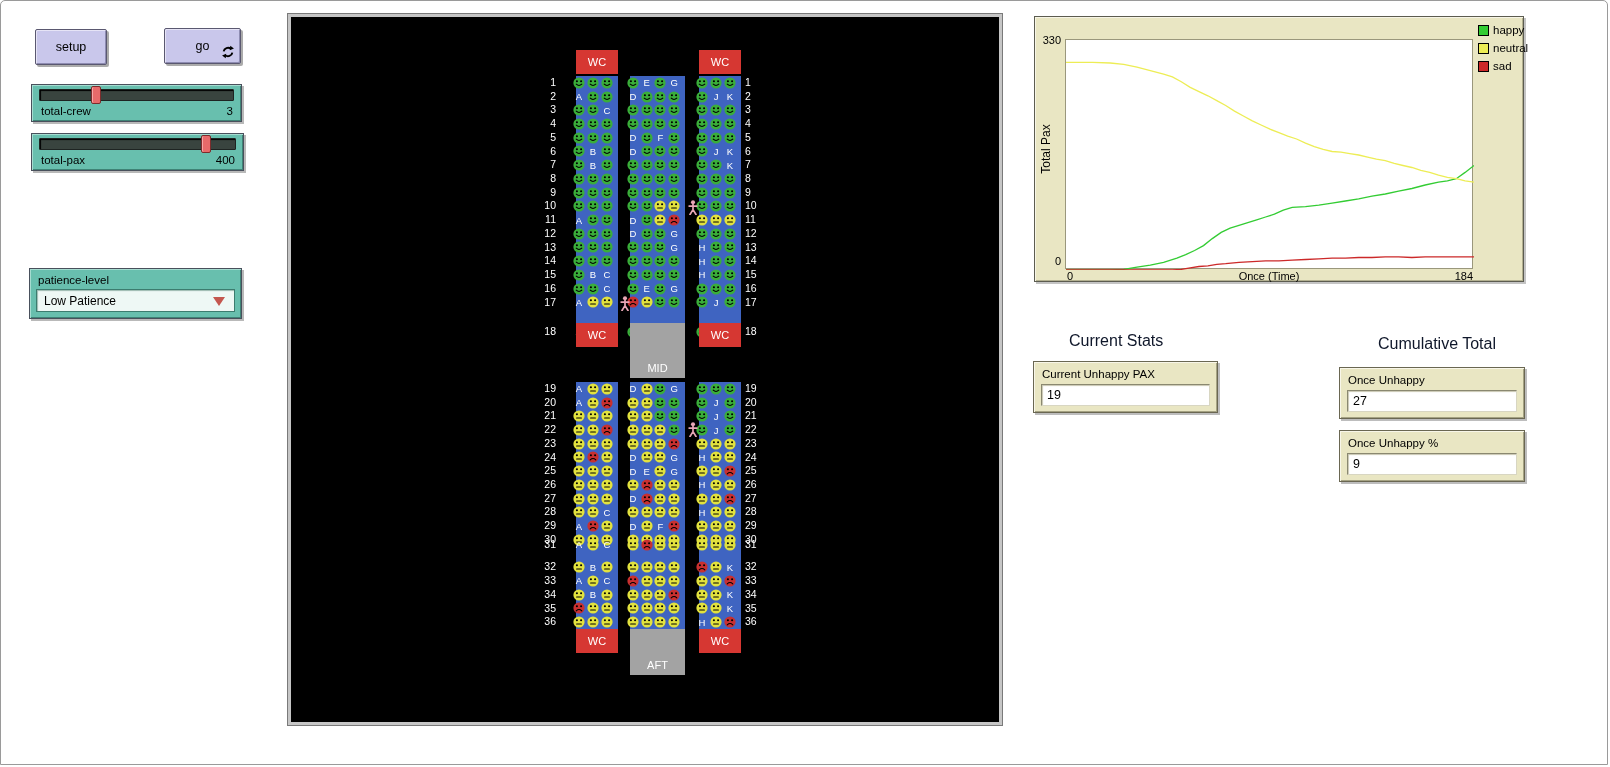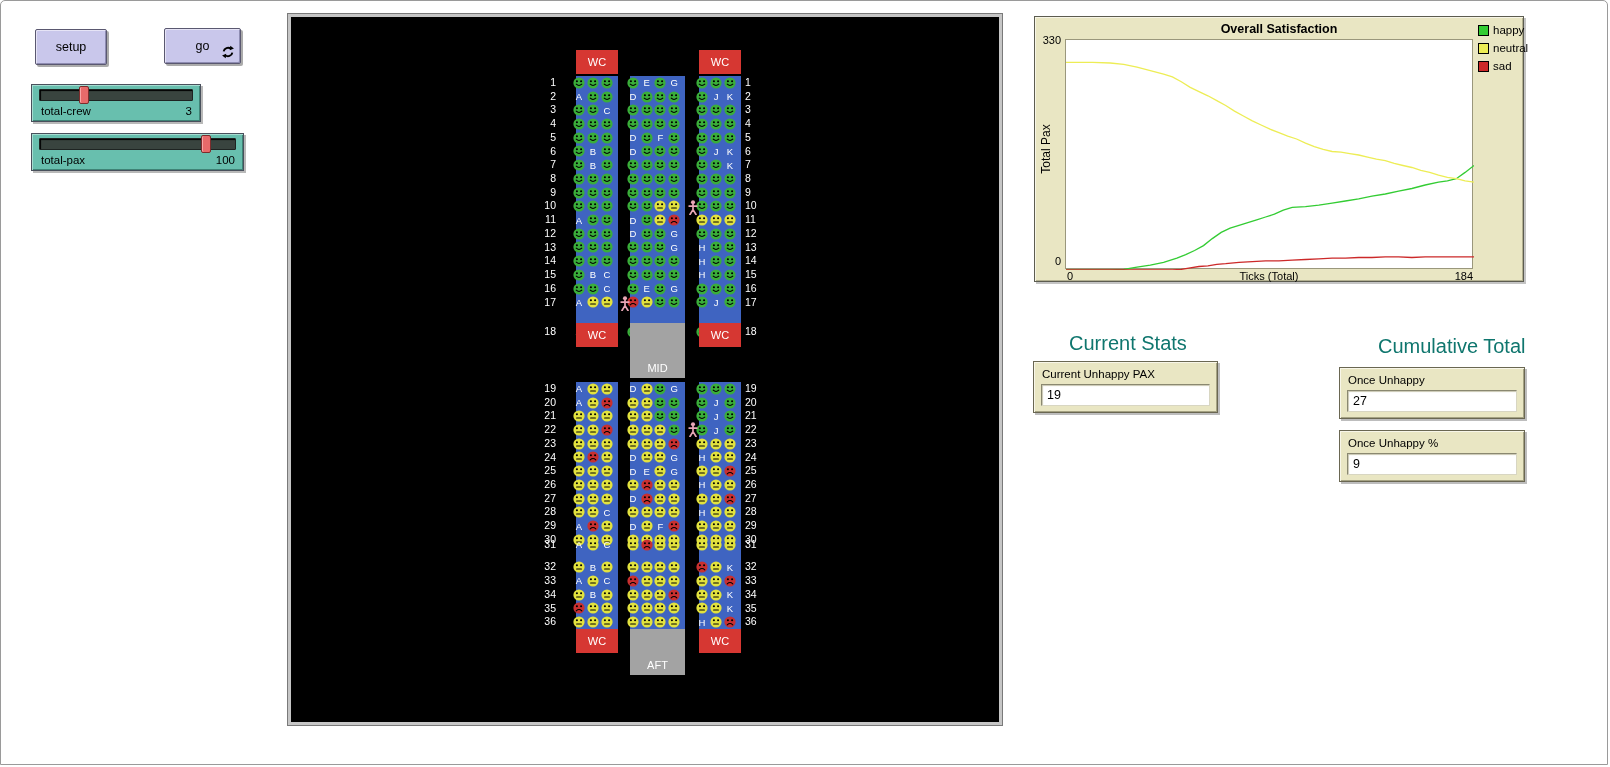--- a/index.html
+++ b/index.html
@@ -66,21 +66,21 @@
   #plot .xlab { position:absolute; left:30px; top:253px; width:408px; text-align:center; font-size:11px; }
   #plot .xmax { position:absolute; left:408px; top:253px; width:30px; text-align:right; font-size:11px; }
   #plot .ylab { position:absolute; left:-44px; top:125px; width:110px; text-align:center;
     font-size:12px; transform:rotate(-90deg); }
   #legend { position:absolute; left:443px; top:7px; }
   .leg-row { display:flex; align-items:center; margin-bottom:6px; }
   .leg-sw { width:11px; height:11px; border:1px solid #000; margin-right:4px; }
   .leg-tx { font-size:11.5px; }
 
   
-  .stats-head { position:absolute; font-size:20px; color:#0f766e; }
+  .stats-head { position:absolute; font-size:16px; color:#0f172a; }
   .monitor { position:absolute; background:#e9e6c3; border:1px solid #6a6752;
     box-shadow: inset 1px 1px 0 #f8f6e8, inset -1px -1px 0 #a5a283, 2px 2px 0 #bdbdbd; }
   .monitor .mlab { position:absolute; left:8px; top:6px; font-size:11.5px; }
   .monitor .mval { position:absolute; left:7px; right:7px; bottom:6px; height:22px;
     background:#fff; border:1px solid #8a8870; border-right-color:#d8d6c2;
     border-bottom-color:#d8d6c2; box-shadow: inset 1px 1px 1px #c9c7b2;
     font-size:12.5px; display:flex; align-items:center; padding-left:5px; }
 </style>
 </head>
 <body>
@@ -94,37 +94,44 @@
   <div class="nl-button" style="left:163px;top:27px;width:77px;height:36px;">
     <span>go</span>
     <svg width="14" height="14" viewBox="0 0 13 13" style="position:absolute;right:5px;bottom:4px;">
       <path d="M2.5 6 a4 4 0 0 1 6.6 -2.4" stroke="#000" stroke-width="1.8" fill="none"></path>
       <polygon points="8.6,0.6 12,3.2 8.2,4.8" fill="#000"></polygon>
       <path d="M10.5 7 a4 4 0 0 1 -6.6 2.4" stroke="#000" stroke-width="1.8" fill="none"></path>
       <polygon points="4.4,12.4 1,9.8 4.8,8.2" fill="#000"></polygon>
     </svg>
   </div>
 
-  <div class="nl-slider" style="left:30px;top:83px;width:170px;height:38px;">
+  <div class="nl-slider" style="left:30px;top:83px;width:211px;height:38px;">
     <div class="track">
       <div class="handle" style="left: calc(29% - 5px);"></div>
     </div>
     <div class="lab">total-crew</div>
     <div class="val">3</div>
   </div>
 
   <div class="nl-slider" style="left:30px;top:132px;width:213px;height:38px;">
     <div class="track">
       <div class="handle" style="left: calc(85% - 5px);"></div>
     </div>
     <div class="lab">total-pax</div>
-    <div class="val">100</div>
+    <div class="val">400</div>
   </div>
 
 
+  <div class="nl-chooser" style="left:28px;top:267px;width:213px;height:51px;">
+    <div class="lab">patience-level</div>
+    <div class="box">
+      <span>Low Patience</span>
+      <div class="tri"></div>
+    </div>
+  </div>
 
   <div id="view">
     <div id="seatmap">
         <div class="colbg" style="left:285px;top:59px;width:42px;height:246.96px"></div>
         <div class="colbg" style="left:339px;top:59px;width:55px;height:246.96px"></div>
         <div class="colbg" style="left:408px;top:59px;width:42px;height:246.96px"></div>
         <div class="srow" style="top:59px">
           <div class="num nl1">1</div>
           <div class="blk" style="width:42px">
             <div class="seat" style="width:14px">
@@ -2957,33 +2964,32 @@
     <path d="M4.5 3.8 V9 M0.9 5.7 H8.1 M4.5 9 L1.7 13.5 M4.5 9 L7.3 13.5" stroke="#e8a7b6" stroke-width="1.6" fill="none" stroke-linecap="round"></path>
         </svg>
         <svg class="person" style="left:397px;top:405px" width="10" height="15" viewBox="0 0 9 14">
     <circle cx="4.5" cy="2.1" r="1.9" fill="#e8a7b6"></circle>
     <path d="M4.5 3.8 V9 M0.9 5.7 H8.1 M4.5 9 L1.7 13.5 M4.5 9 L7.3 13.5" stroke="#e8a7b6" stroke-width="1.6" fill="none" stroke-linecap="round"></path>
         </svg>
       </div>
   </div>
 
   <div id="plot">
-    <div class="title">Overall Satisfaction</div>
     <div class="ymax">330</div>
     <div class="ymin">0</div>
     <div class="ylab">Total Pax</div>
     <div class="area">
       <svg id="plot-svg" width="408" height="230" viewBox="0 0 408 230">
           <polyline points="0.0,230.0 44.3,230.0 57.7,229.3 71.0,227.2 84.3,225.1 97.6,222.3 110.9,218.2 119.7,214.7 128.6,210.5 137.5,205.6 146.3,198.6 155.2,192.4 164.1,188.2 173.0,185.4 181.8,182.6 190.7,179.8 199.6,177.0 208.4,174.2 217.3,170.1 226.2,167.3 239.5,166.6 252.8,165.2 266.1,163.1 279.4,161.0 292.7,158.9 306.0,156.1 319.3,154.0 332.6,151.2 345.9,148.5 359.2,145.0 372.5,142.2 381.4,140.8 390.3,138.7 399.1,132.4 408.0,125.5" fill="none" stroke="#33cc33" stroke-width="1.3"></polyline>
           <polyline points="0.0,22.3 26.6,22.3 44.3,23.0 57.7,24.4 71.0,27.2 84.3,30.7 97.6,34.2 106.4,36.9 115.3,41.8 124.2,47.4 133.0,51.6 141.9,55.8 150.8,60.6 159.7,65.5 168.5,71.1 177.4,76.0 186.3,80.8 195.1,85.0 204.0,89.2 212.9,92.7 221.7,96.2 230.6,99.0 239.5,103.2 248.3,106.6 257.2,109.4 266.1,111.5 275.0,112.2 283.8,113.6 292.7,115.0 301.6,117.1 310.4,119.2 319.3,120.6 328.2,123.4 337.0,125.5 345.9,127.5 354.8,130.3 363.7,132.4 372.5,135.2 381.4,137.3 390.3,138.7 399.1,140.8 408.0,142.2" fill="none" stroke="#eded55" stroke-width="1.3"></polyline>
           <polyline points="0.0,230.0 106.4,230.0 115.3,229.3 124.2,227.9 133.0,226.5 141.9,225.8 150.8,224.4 159.7,223.7 173.0,222.3 186.3,221.6 199.6,220.9 212.9,220.9 226.2,220.2 239.5,219.5 252.8,218.8 266.1,218.2 279.4,218.2 292.7,217.5 306.0,217.5 319.3,216.8 332.6,216.8 345.9,217.5 359.2,216.8 372.5,216.8 385.8,216.8 399.1,216.8 408.0,216.8" fill="none" stroke="#cc2929" stroke-width="1.3"></polyline>
         </svg>
     </div>
     <div class="xmin">0</div>
-    <div class="xlab">Ticks (Total)</div>
+    <div class="xlab">Once (Time)</div>
     <div class="xmax">184</div>
     <div id="legend">
         <div class="leg-row">
           <div class="leg-sw" style="background:#33cc33"></div>
           <div class="leg-tx">happy</div>
         </div>
         <div class="leg-row">
           <div class="leg-sw" style="background:#eded55"></div>
           <div class="leg-tx">neutral</div>
         </div>

